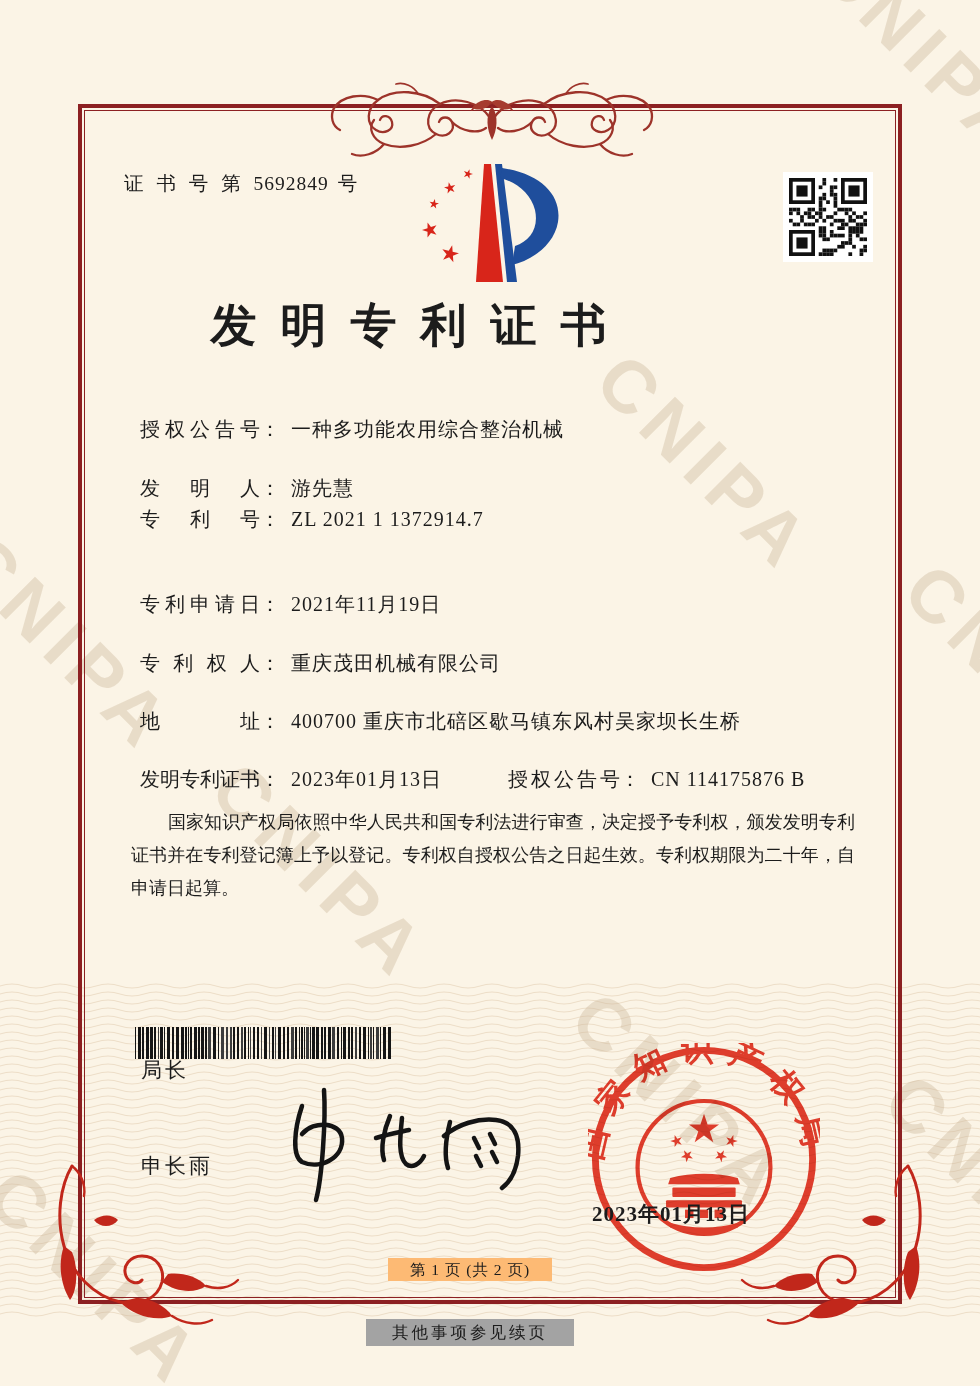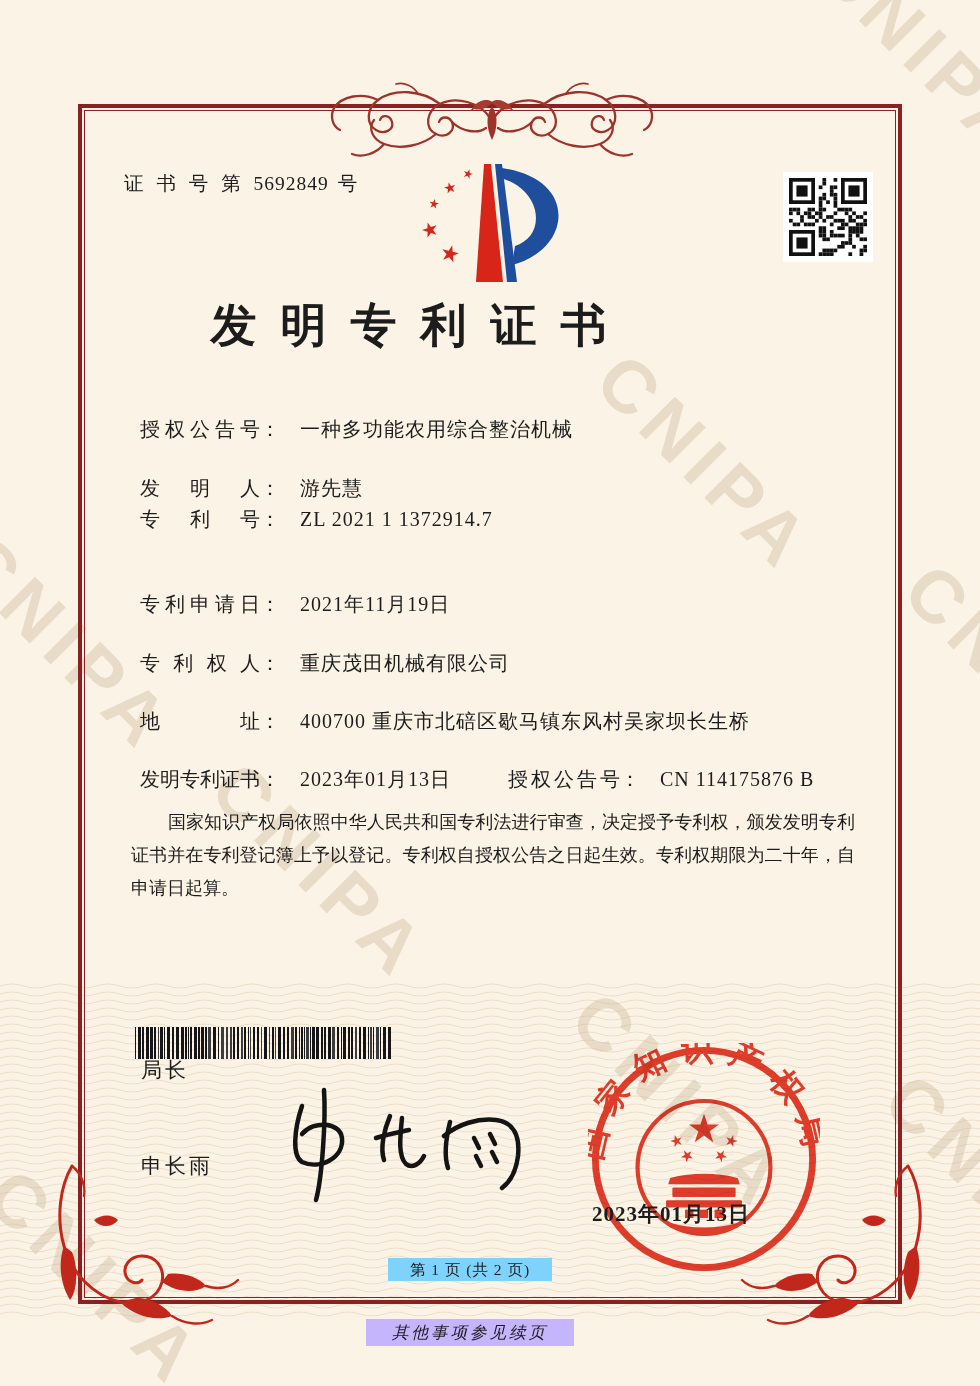--- a/index.html
+++ b/index.html
@@ -34,42 +34,42 @@
   .title{
     left:0;top:295px;width:817px;text-align:center;
     font-size:46px;font-weight:bold;letter-spacing:24px;text-indent:24px;
     z-index:3;
   }
   
   .field-row{left:140px;width:760px;font-size:20px;z-index:3;white-space:nowrap;}
   .f-label{display:inline-block;width:120px;text-align:justify;text-align-last:justify;vertical-align:top;}
   .f-label.narrow{width:112px;}
   .f-colon{display:inline-block;}
-  .f-value{display:inline-block;margin-left:20px;letter-spacing:1px;}
+  .f-value{display:inline-block;margin-left:11px;letter-spacing:1px;}
   .field-right{position:absolute;left:368px;top:0;white-space:nowrap;}
   
   .paras{left:131px;top:806px;width:724px;z-index:3;font-size:18px;line-height:1.82;text-align:justify;}
   .paras p{margin:0;text-indent:2.05em;}
   
   .barcode{left:135px;top:1026px;z-index:3;}
   
   .signer-title{left:141px;top:1056px;font-size:21px;letter-spacing:3px;z-index:4;
     font-family:"Liberation Sans","DejaVu Sans",sans-serif;}
   .signer-name{left:141px;top:1152px;font-size:21px;letter-spacing:3px;z-index:4;
     font-family:"Liberation Sans","DejaVu Sans",sans-serif;}
   .signature{left:268px;top:1072px;z-index:4;}
   
   .seal{left:588px;top:1043px;width:232px;height:232px;z-index:4;mix-blend-mode:multiply;opacity:.95;}
   .seal-date{left:592px;top:1200px;width:200px;font-size:21px;font-weight:600;
     letter-spacing:1px;z-index:5;white-space:nowrap;}
   
   .page-info{left:0;top:1260px;width:940px;text-align:center;font-size:15.5px;z-index:3;}
-  .page-info span{background:#7dd3fc;padding:3px 22px;letter-spacing:1px;}
+  .page-info span{background:#fdba74;padding:3px 22px;letter-spacing:1px;}
   .cont-note{left:0;top:1322px;width:940px;text-align:center;font-size:16.5px;z-index:3;}
-  .cont-note span{background:#c4b5fd;padding:4px 26px;letter-spacing:3px;font-style:italic;}
+  .cont-note span{background:#a3a3a3;padding:4px 26px;letter-spacing:3px;}
   
   .waves{left:0;top:982px;z-index:0;}
   .ornament-top{left:322px;top:72px;z-index:3;}
   .corner-bl{left:54px;top:1162px;z-index:3;}
   .corner-br{left:736px;top:1162px;z-index:3;}
   svg{display:block;}
 </style>
 </head>
 <body>
 

